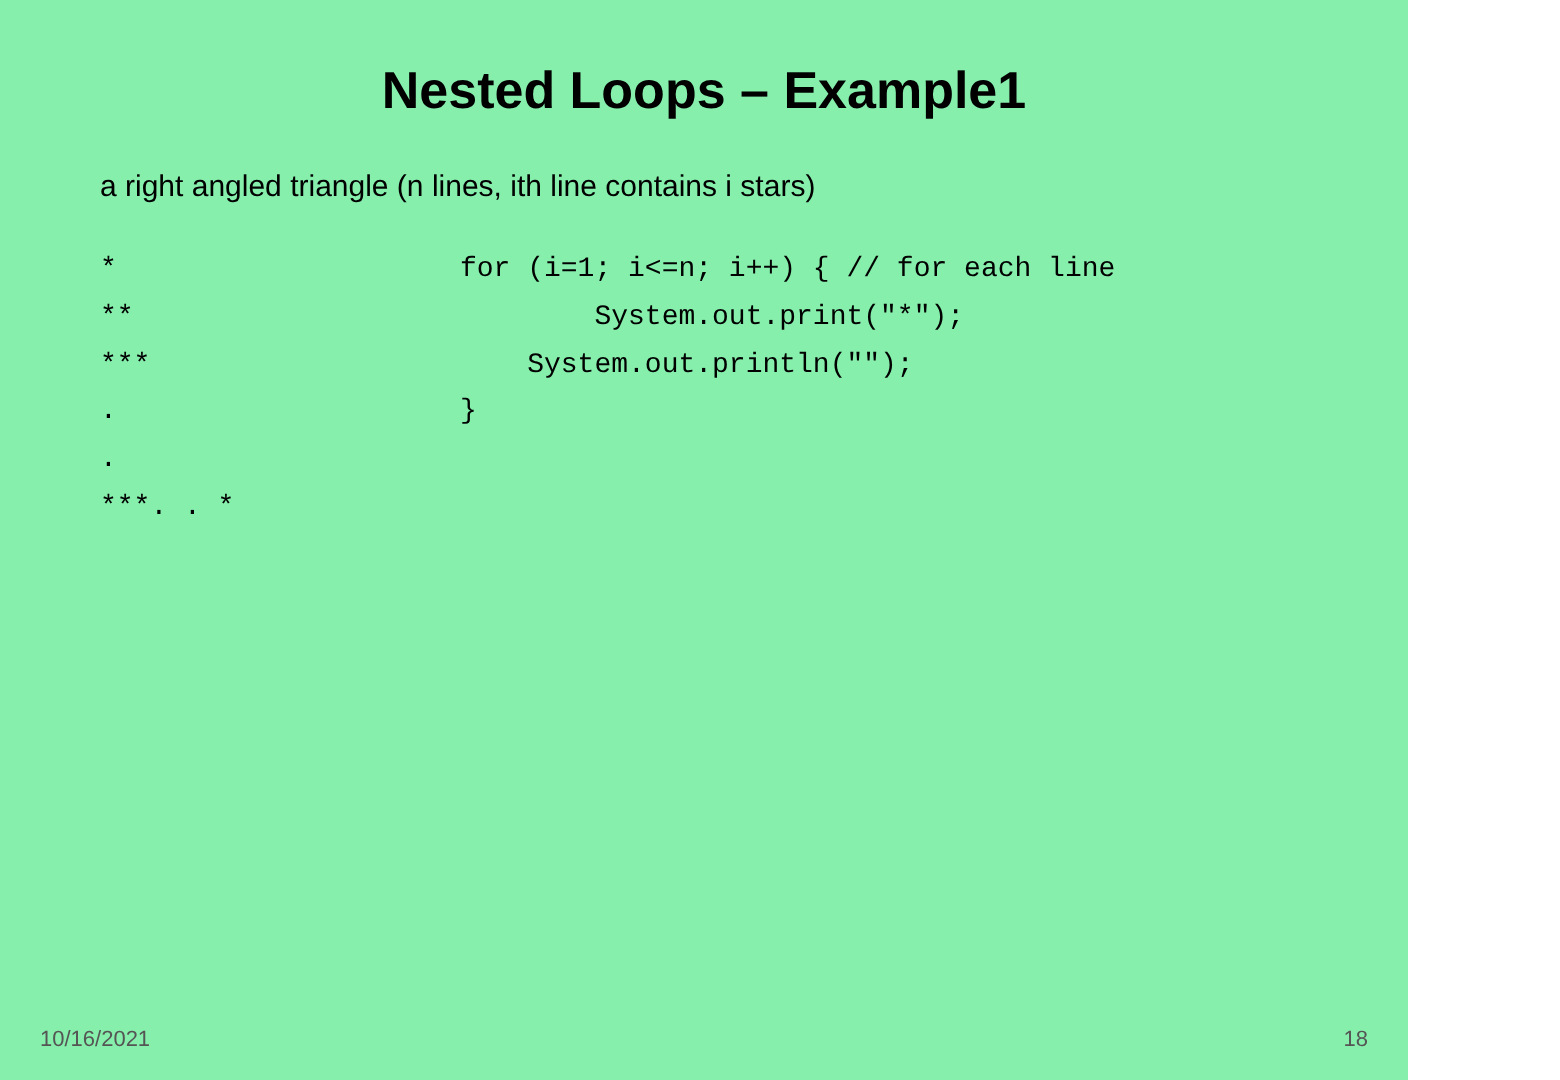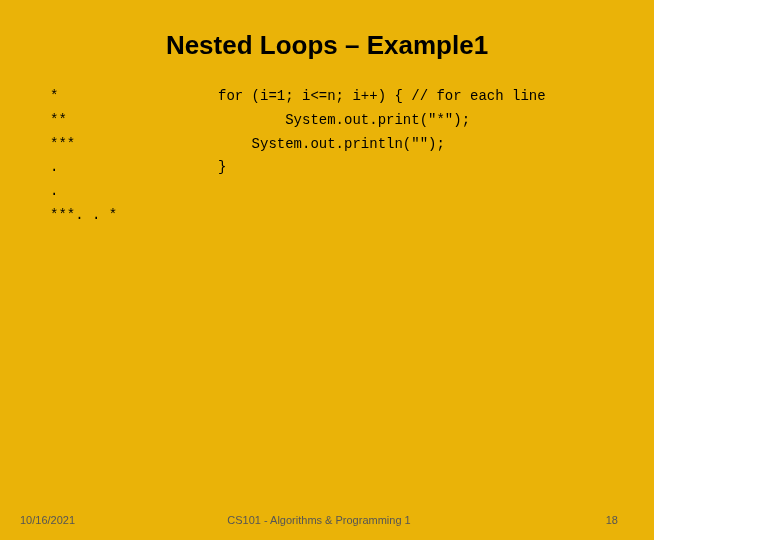--- a/index.html
+++ b/index.html
@@ -11,23 +11,23 @@
     body {
       width: 780px;
       height: 540px;
       background: #ffffff;
       font-family: Arial, Helvetica, sans-serif;
       position: relative;
       overflow: hidden;
     }
 
     .slide-container {
-      width: 654px;
+      width: 704px;
       height: 540px;
-      background: #eab308;
+      background: #86efac;
       padding: 30px 50px 20px 50px;
       position: relative;
     }
 
     .slide-title {
       text-align: center;
       font-size: 26px;
       font-weight: bold;
       color: #000000;
       margin-bottom: 24px;
@@ -55,33 +55,33 @@
       color: #000000;
       line-height: 1.7;
     }
 
     .right-panel {
       flex: 1;
       font-family: 'Courier New', Courier, monospace;
       font-size: 14px;
       color: #000000;
       line-height: 1.7;
-      margin-left: 48px;
+      margin-left: 60px;
     }
 
     .code-line {
       white-space: pre;
       display: block;
     }
 
     .footer {
       position: absolute;
       bottom: 14px;
       left: 0;
-      right: 16px;
+      right: 0;
       display: flex;
       justify-content: space-between;
       padding: 0 20px;
       font-size: 11px;
       color: #555555;
       font-family: Arial, Helvetica, sans-serif;
     }
 
     .footer-left {
       font-size: 11px;
@@ -102,37 +102,37 @@
       color: #555;
     }
   </style>
 </head>
 <body>
 
 <div class="slide-container">
 
   <div class="slide-title">Nested Loops – Example1</div>
 
+  <div class="subtitle">a right angled triangle (n lines, ith line contains i stars)</div>
 
   <div class="content-area">
     <div class="left-panel">
       <span class="code-line">*</span>
       <span class="code-line">**</span>
       <span class="code-line">***</span>
       <span class="code-line">.</span>
       <span class="code-line">.</span>
       <span class="code-line">***. . *</span>
     </div>
     <div class="right-panel">
       <span class="code-line">for (i=1; i&lt;=n; i++) { // for each line</span>
       <span class="code-line">        System.out.print("*");</span>
       <span class="code-line">    System.out.println("");</span>
       <span class="code-line">}</span>
     </div>
   </div>
 
   <div class="footer">
     <span class="footer-left">10/16/2021</span>
-    <span class="footer-center">CS101 - Algorithms &amp; Programming 1</span>
     <span class="footer-right">18</span>
   </div>
 
 </div>
 
 </body></html>

